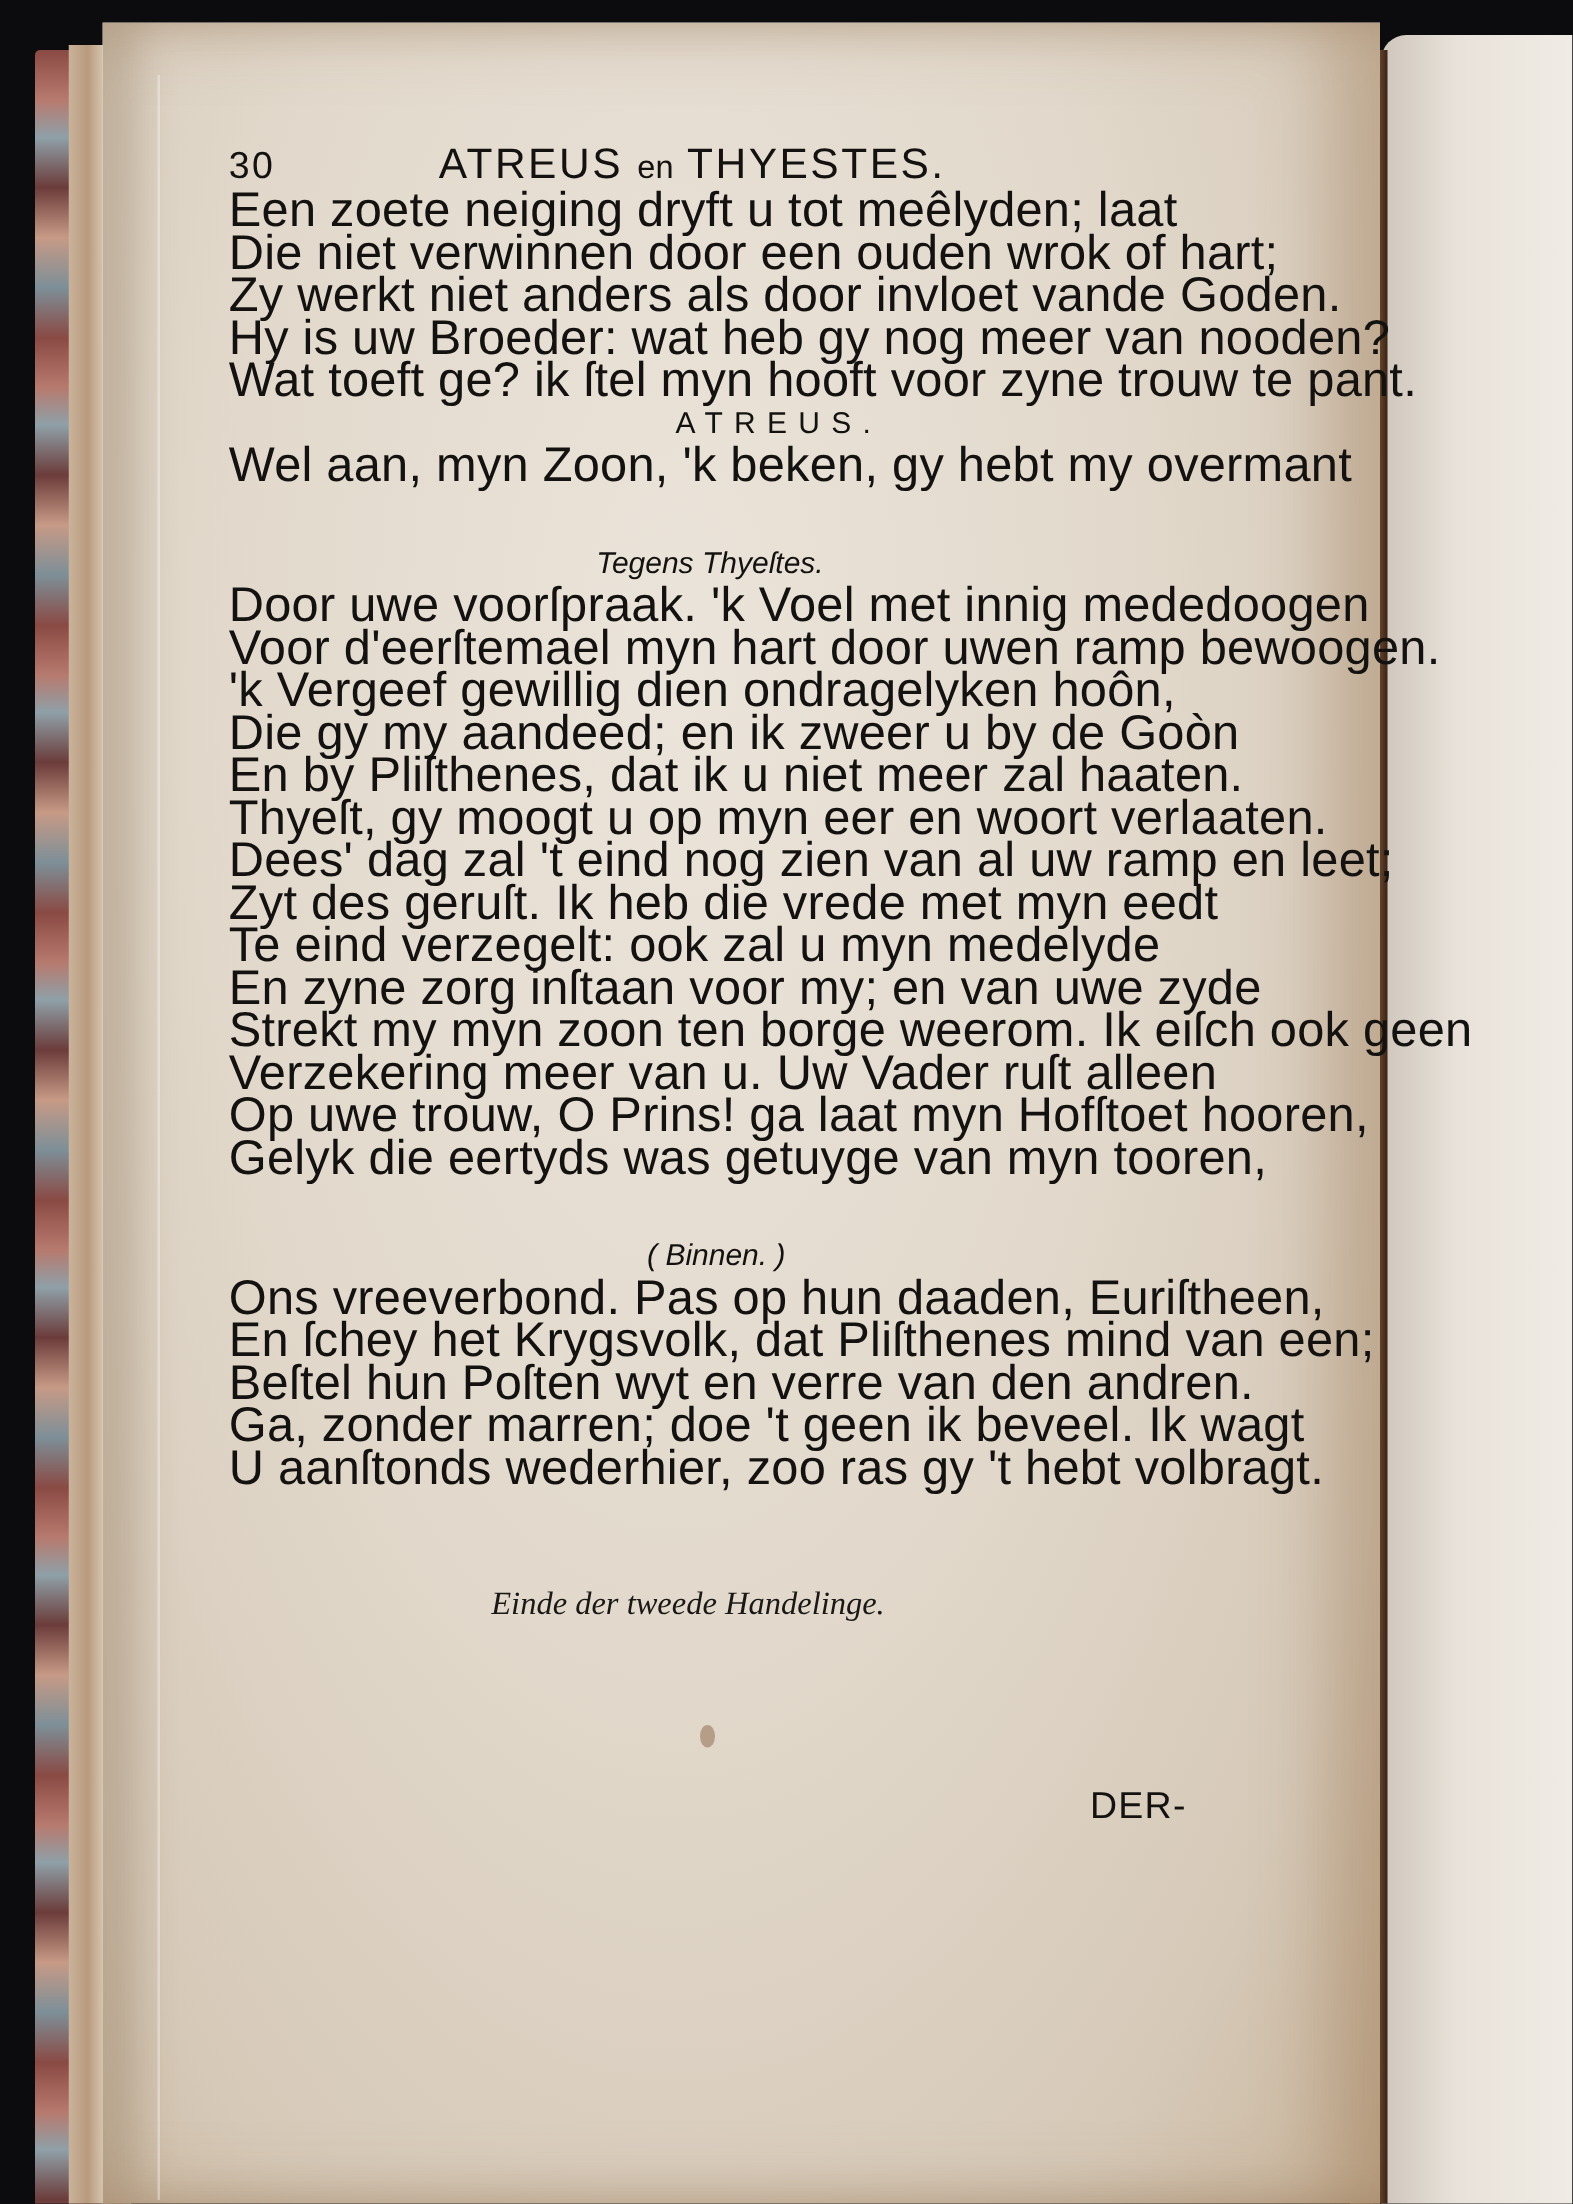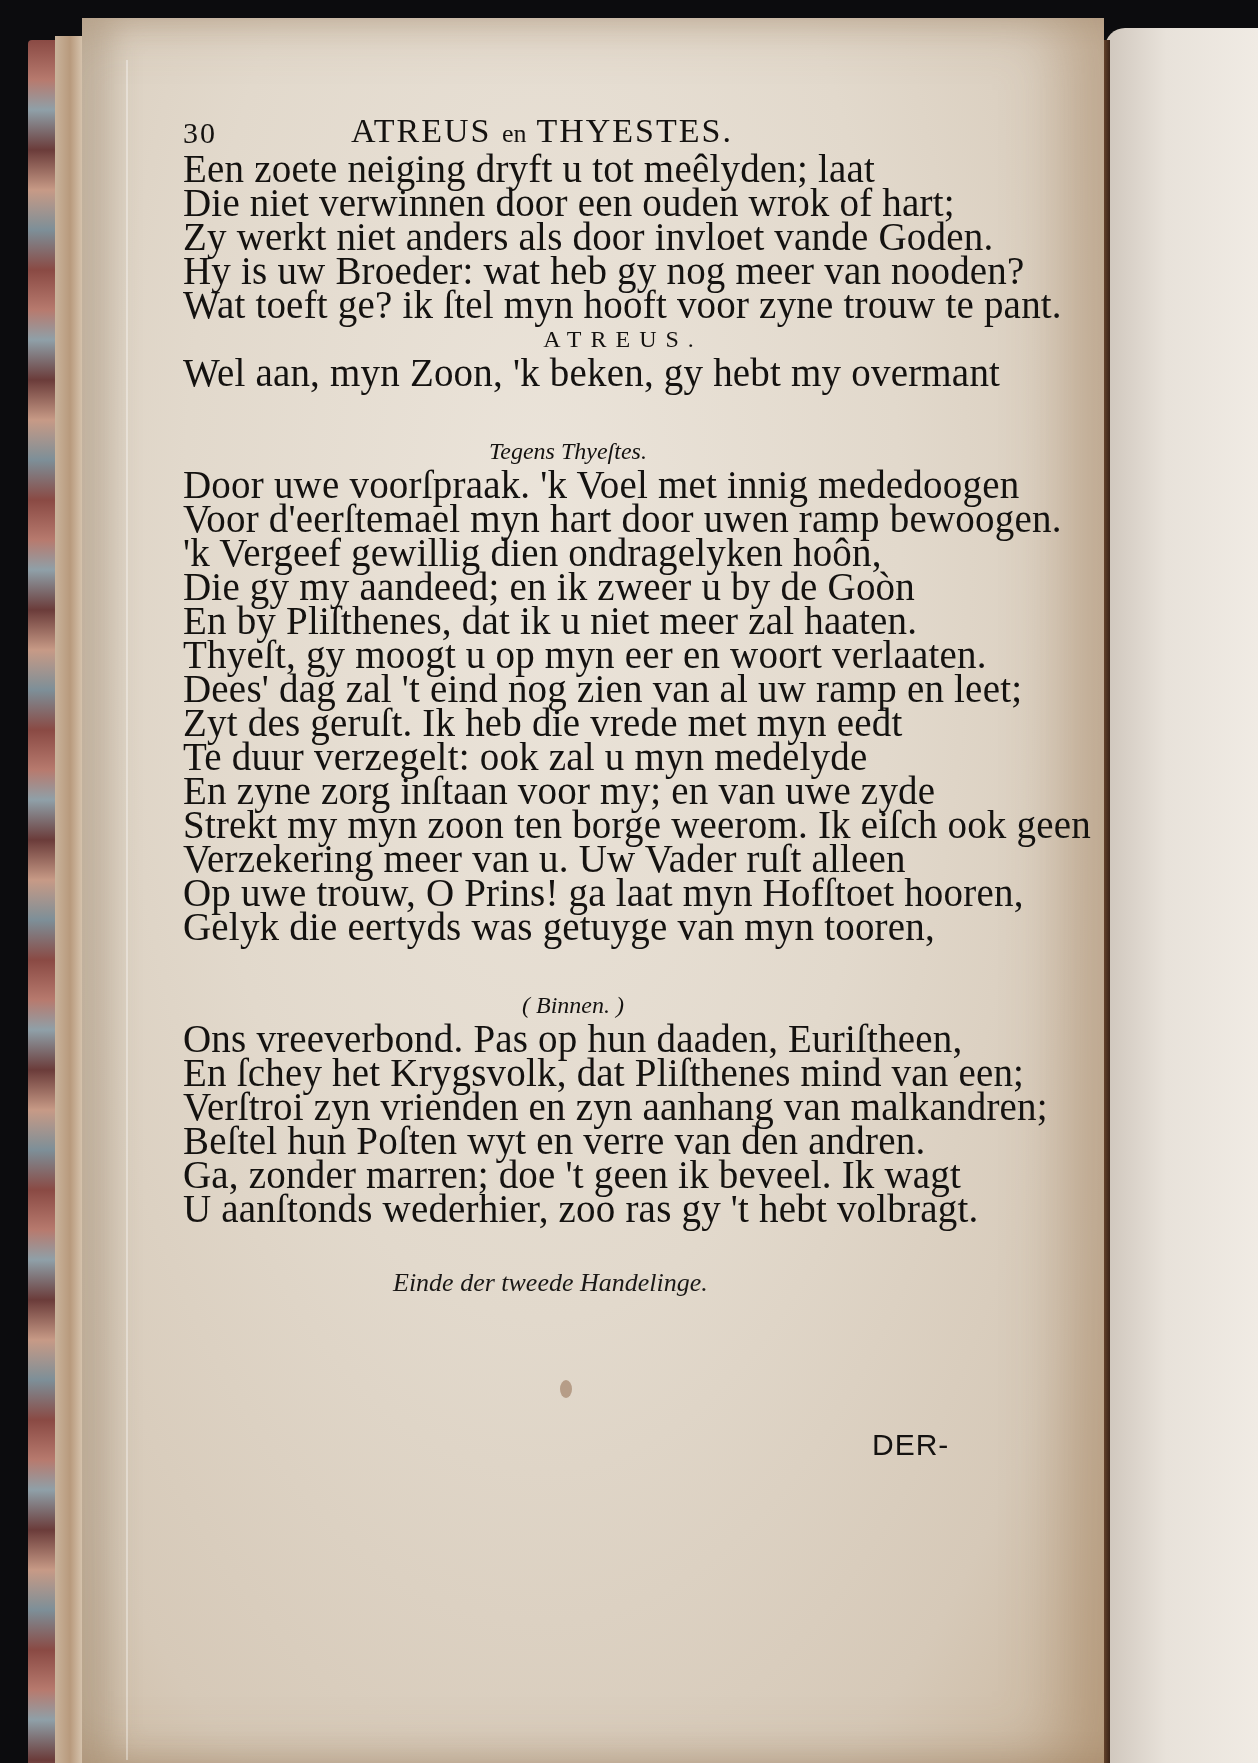--- a/index.html
+++ b/index.html
@@ -33,21 +33,21 @@
     background: linear-gradient(90deg, #cfc6bc 0%, #e8e2da 40%, #f0ebe4 100%);
     border-radius: 20px 0 0 0;
   }
   .crease {
     position: absolute; left: 126px; top: 60px; width: 2px; height: 1700px;
     background: rgba(255,255,255,0.35);
   }
   .text-block {
     position: absolute; left: 183px; top: 112px; width: 800px;
     color: #141210;
-    font-family: Liberation Serif, serif;
+    font-family: Liberation Sans, sans-serif;
   }
   .running-head {
     position: relative; height: 40px; font-size: 34px; letter-spacing: 2px;
   }
   .page-number { position: absolute; left: 0; top: 4px; font-size: 30px; }
   .running-title { position: absolute; left: 168px; top: 0; }
   .running-title .small { font-size: 26px; letter-spacing: 0; }
   .verse {
     font-size: 39px; line-height: 34px; white-space: nowrap; letter-spacing: 0.2px;
   }
@@ -103,29 +103,28 @@
   <div class="verse">Wel aan, myn Zoon, 'k beken, gy hebt my overmant</div>
   <div class="stage-direction">Tegens Thyeſtes.</div>
   <div class="verse">Door uwe voorſpraak. 'k Voel met innig mededoogen</div>
   <div class="verse">Voor d'eerſtemael myn hart door uwen ramp bewoogen.</div>
   <div class="verse">'k Vergeef gewillig dien ondragelyken hoôn,</div>
   <div class="verse">Die gy my aandeed; en ik zweer u by de Goòn</div>
   <div class="verse">En by Pliſthenes, dat ik u niet meer zal haaten.</div>
   <div class="verse">Thyeſt, gy moogt u op myn eer en woort verlaaten.</div>
   <div class="verse">Dees' dag zal 't eind nog zien van al uw ramp en leet;</div>
   <div class="verse">Zyt des geruſt. Ik heb die vrede met myn eedt</div>
-  <div class="verse">Te duur verzegelt: ook zal u myn medelyde</div>
+  <div class="verse">Te eind verzegelt: ook zal u myn medelyde</div>
   <div class="verse">En zyne zorg inſtaan voor my; en van uwe zyde</div>
   <div class="verse">Strekt my myn zoon ten borge weerom. Ik eiſch ook geen</div>
   <div class="verse">Verzekering meer van u. Uw Vader ruſt alleen</div>
   <div class="verse">Op uwe trouw, O Prins! ga laat myn Hofſtoet hooren,</div>
   <div class="verse">Gelyk die eertyds was getuyge van myn tooren,</div>
   <div class="stage-direction exit">( Binnen. )</div>
   <div class="verse">Ons vreeverbond. Pas op hun daaden, Euriſtheen,</div>
   <div class="verse">En ſchey het Krygsvolk, dat Pliſthenes mind van een;</div>
-  <div class="verse">Verſtroi zyn vrienden en zyn aanhang van malkandren;</div>
   <div class="verse">Beſtel hun Poſten wyt en verre van den andren.</div>
   <div class="verse">Ga, zonder marren; doe 't geen ik beveel. Ik wagt</div>
   <div class="verse">U aanſtonds wederhier, zoo ras gy 't hebt volbragt.</div>
 </div>
 
 <div class="end-of-act">Einde der tweede Handelinge.</div>
 <div class="catchword">DER-</div>
 
 </body></html>

